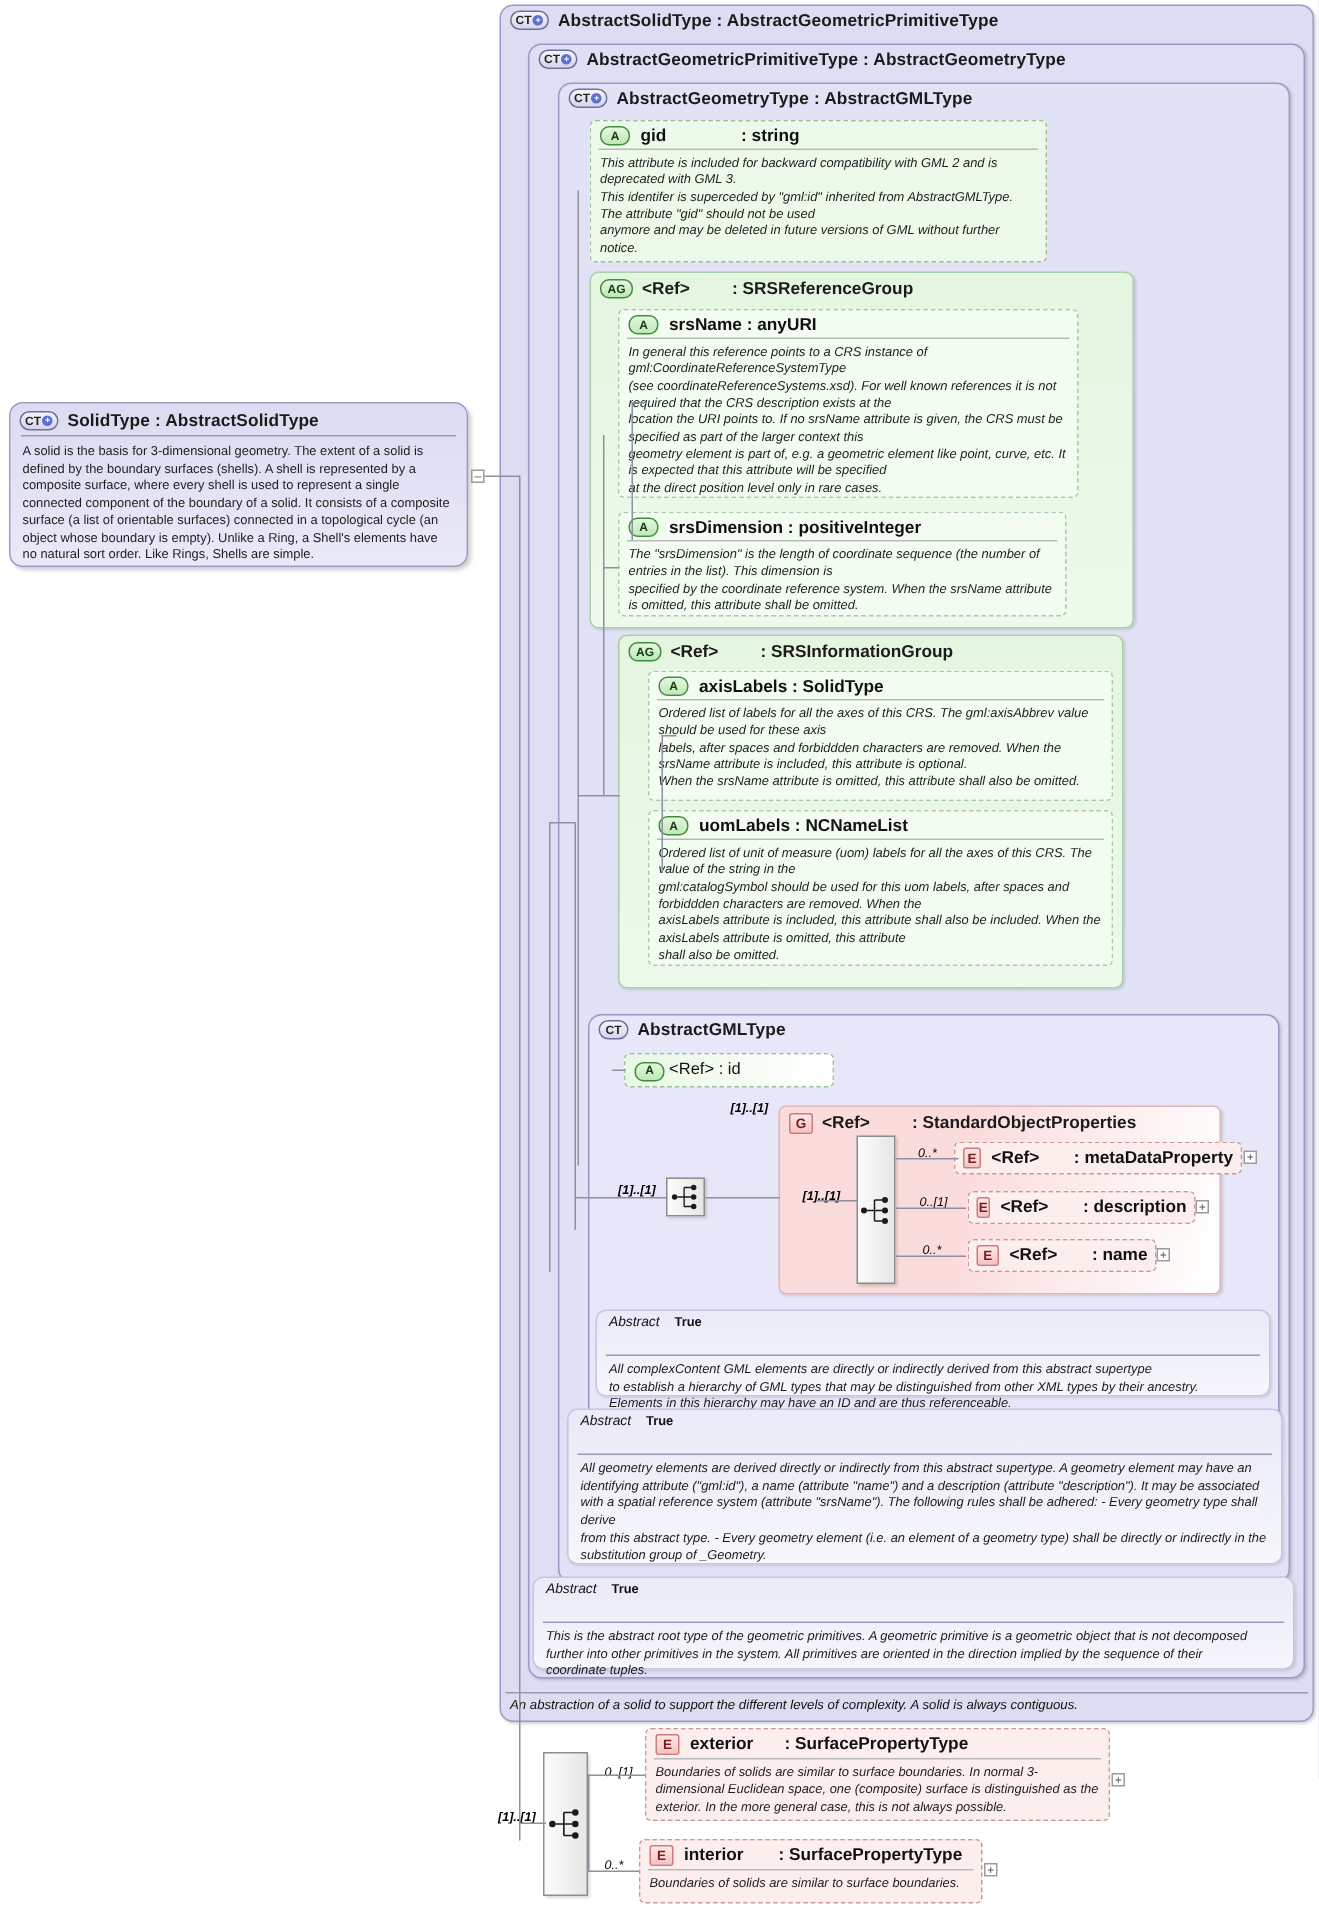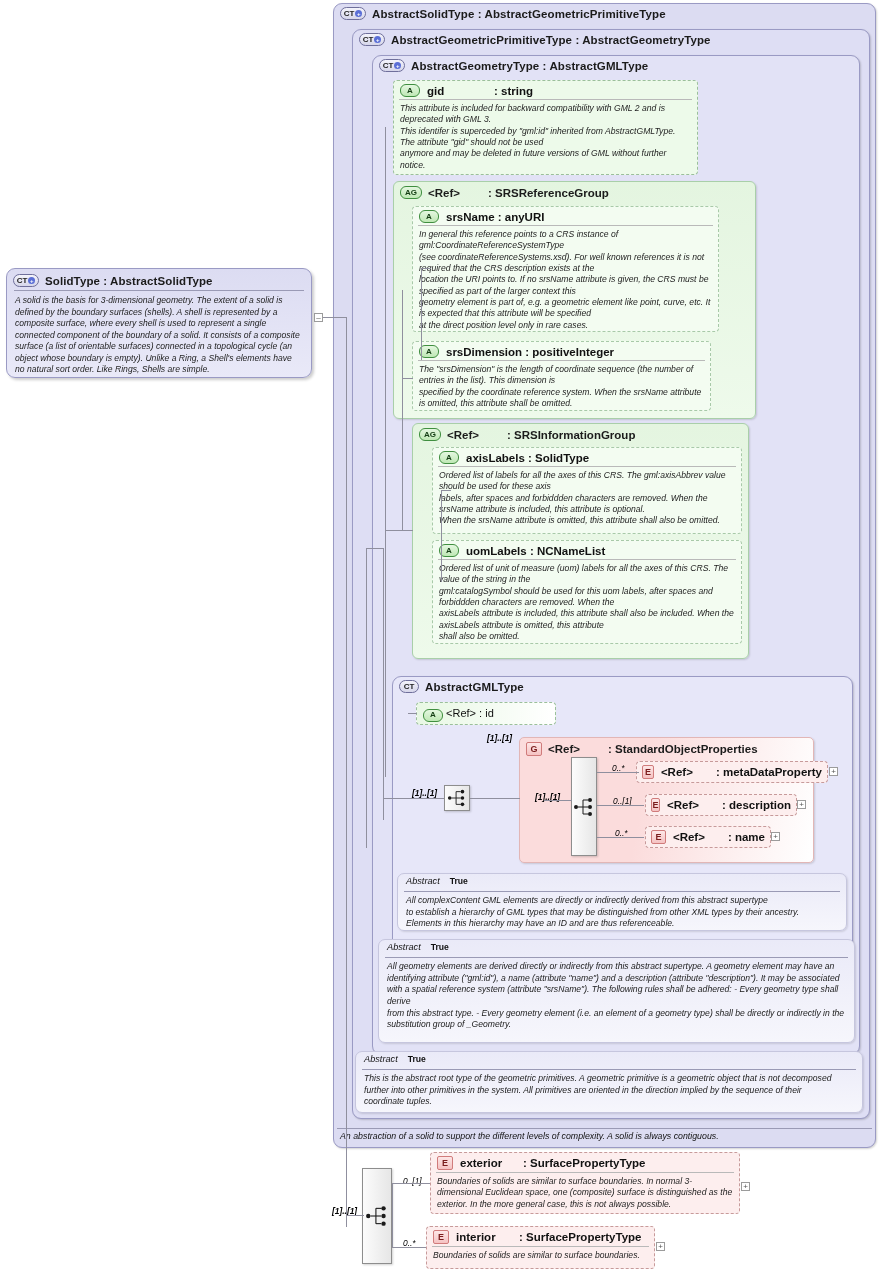--- a/index.html
+++ b/index.html
@@ -108,21 +108,21 @@
 
   
   .panel {
     position:absolute;
     border:1px solid #c6c6de; border-radius:7px;
     background:linear-gradient(180deg,#eaeaf8,#f6f6fc);
     box-shadow:1px 1px 2px rgba(0,0,0,.12);
   }
   .abstract-row {
     display:flex; align-items:baseline; gap:10px;
-    font-size:9.2px; padding:2px 8px 4px 8px;text-align:right;
+    font-size:9.2px; padding:2px 8px 16px 8px;text-align:right;
   }
   .abstract-row .k { font-style:italic; color:#111; }
   .abstract-row .v { font-weight:bold; font-size:8.6px; }
   .hline { height:1px; background:#9a9ab5; margin:1px 6px 0 6px; }
   .abstract-doc {
     font-style:italic;font-size:8.6px;line-height:1.36;
     padding:3px 8px 5px 8px;color:#1b1b1b;
   }
 
   
@@ -160,21 +160,21 @@
     border:1px solid #9a9ac4; border-radius:9px;
     background:linear-gradient(180deg,#dcdcf2,#e9e9f8);
     box-shadow:2px 2px 3px rgba(0,0,0,.2);
   }
   .solidbox .sep { height:1px;background:#9a9ab5;margin:2px 7px 0 7px; }
 
   .tailnote {
     position:absolute;
     font-style:italic; font-size:8.8px; color:#111;
   }
-  .dimdoc { font-style:italic;font-size:8.6px;line-height:1.34;color:#1d1d1d; }
+  .dimdoc { font-size:8.6px;line-height:1.34;color:#1d1d1d; }
 </style>
 </head>
 <body>
 
 <div class="canvas">
 
   <div class="solidbox" style="left:6px; top:268px; width:306px; height:110px;">
     <div class="hdr" style="padding-top:5px;">
       <span class="chip chip-ct">
         <span>CT</span>

